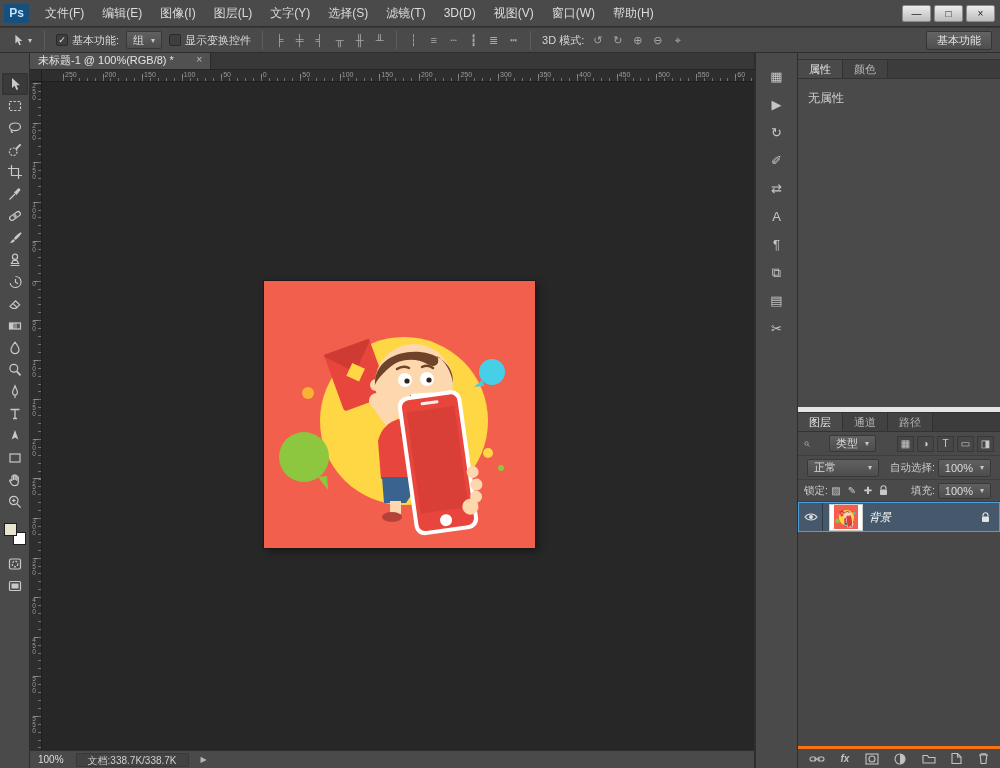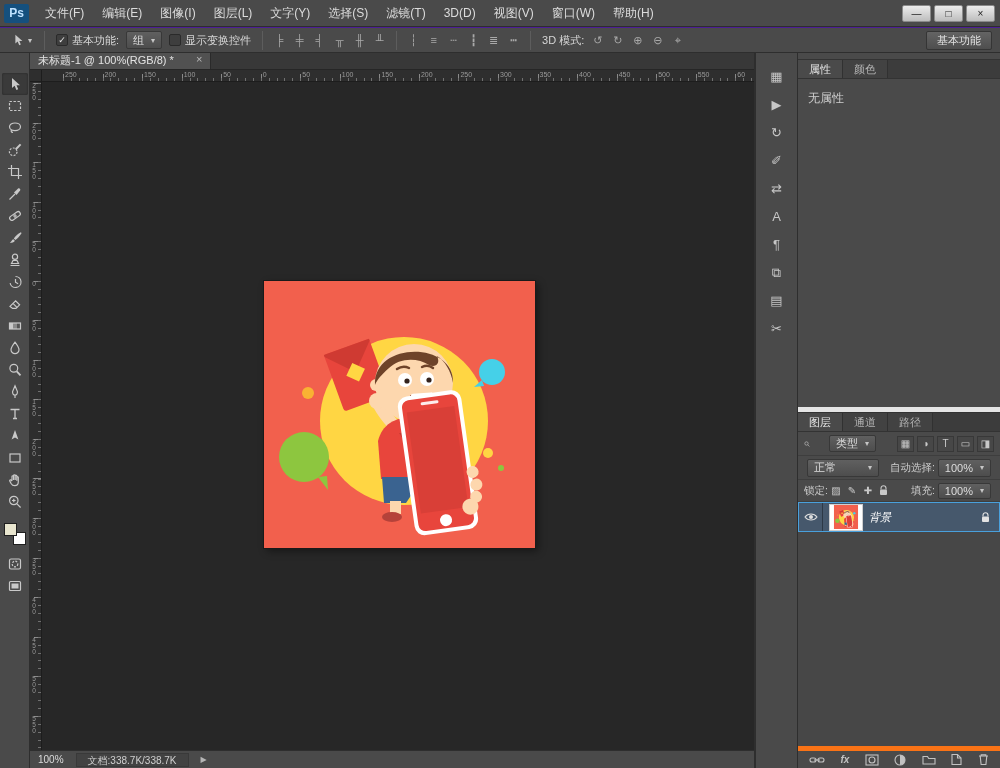--- a/index.html
+++ b/index.html
@@ -101,21 +101,21 @@
           display:flex; align-items:center; justify-content:center; margin-left:2px; }
   .lockico { width:16px; height:15px; display:flex; align-items:center; justify-content:center; color:#c9c9c9; font-size:10px; }
   .layerlist { position:absolute; top:89px; bottom:22px; left:0; right:0; background:#474747; }
   .layer-row { height:30px; display:flex; align-items:center; background:#46586c; border:1px solid #49a0dc; }
   .eyecell { width:24px; align-self:stretch; display:flex; align-items:center; justify-content:center;
              border-right:1px solid rgba(0,0,0,.35); }
   .thumb { width:32px; height:25px; margin:0 7px; background:#ffffff; outline:1px solid #cfcfcf;
            display:flex; align-items:center; justify-content:center; }
   .lname { flex:1; font-size:11px; color:#ffffff; font-style:italic; }
   .llock { margin-right:9px; display:flex; }
-  .lp-bottom { position:absolute; bottom:0; height:22px; left:0; right:0; border-top:5px solid #f97316;
+  .lp-bottom { position:absolute; bottom:0; height:22px; left:0; right:0; border-top:3px solid #f97316;
                display:flex; align-items:center; justify-content:space-between; padding:0 11px; background:#4a4a4a; }
   .lpico { display:flex; align-items:center; }
   .lpico svg { stroke:#c2c2c2; fill:none; stroke-width:1.1; }
   .fxtext { font-size:10px; font-style:italic; font-weight:bold; color:#c2c2c2; }
 </style>
 </head>
 <body>
 
 <svg width="0" height="0" style="position:absolute" aria-hidden="true">
   <symbol id="artwork" viewBox="0 0 271 267">

